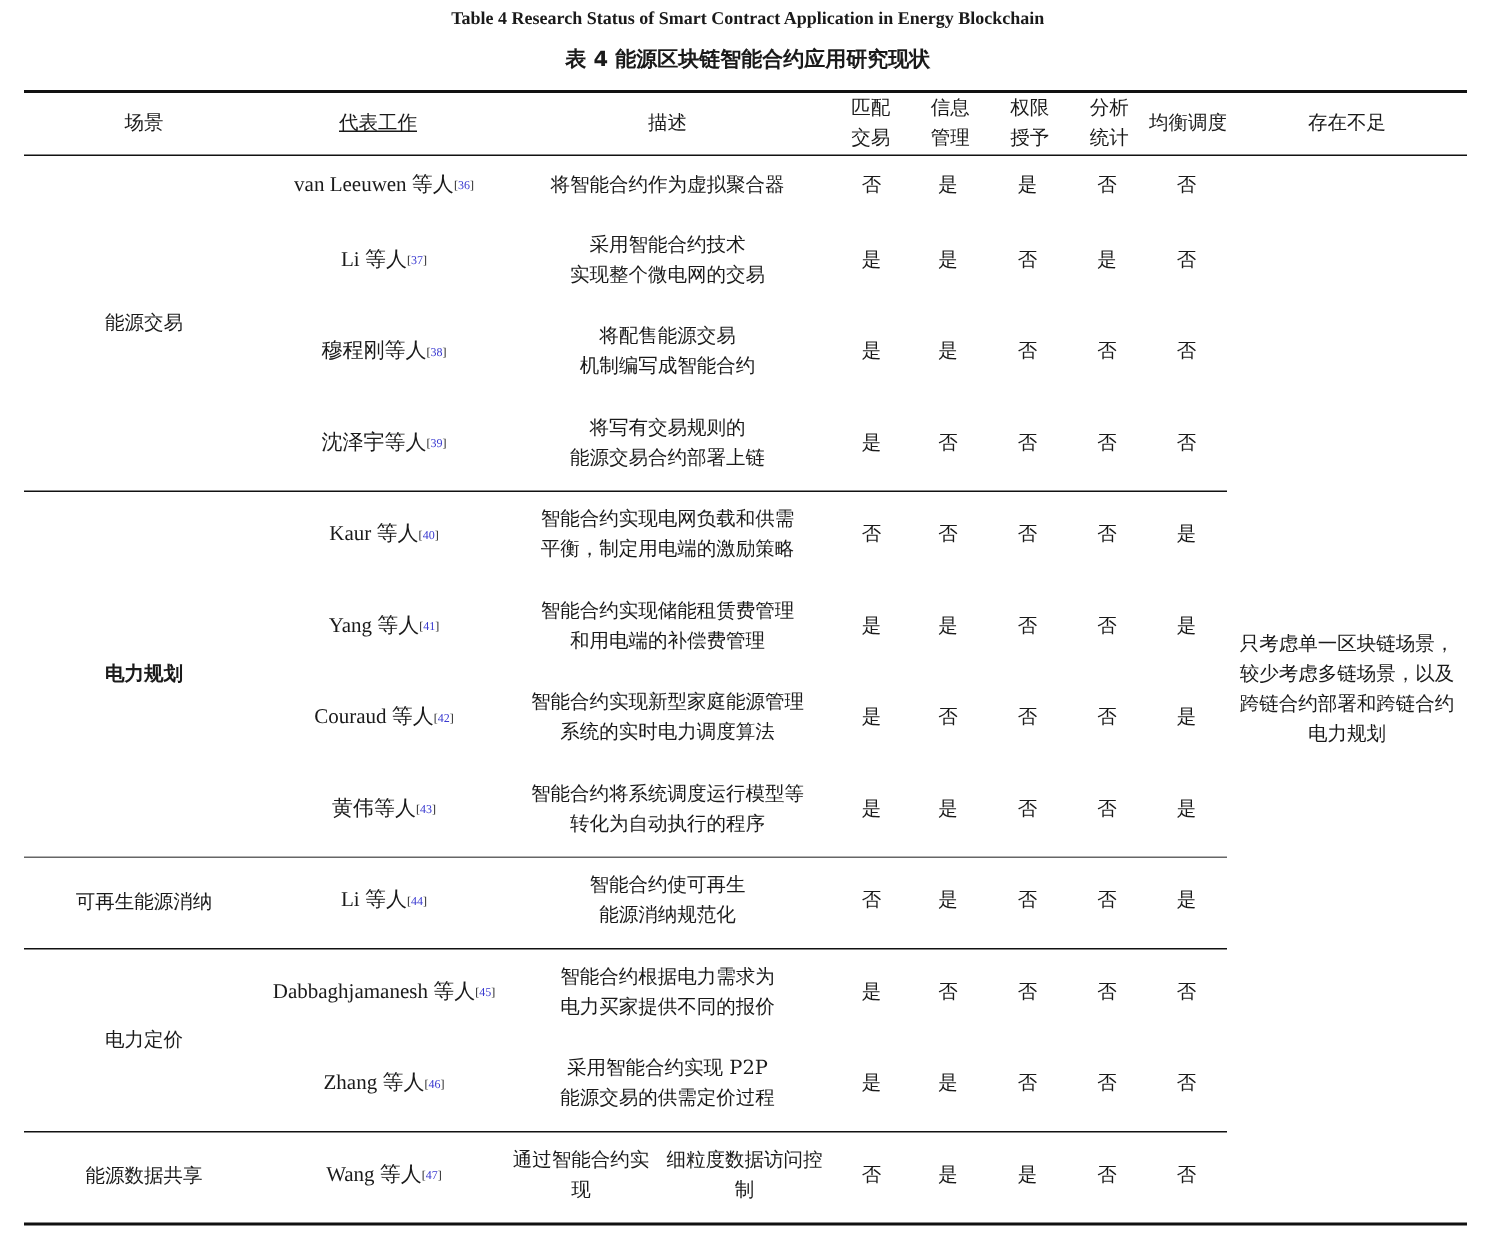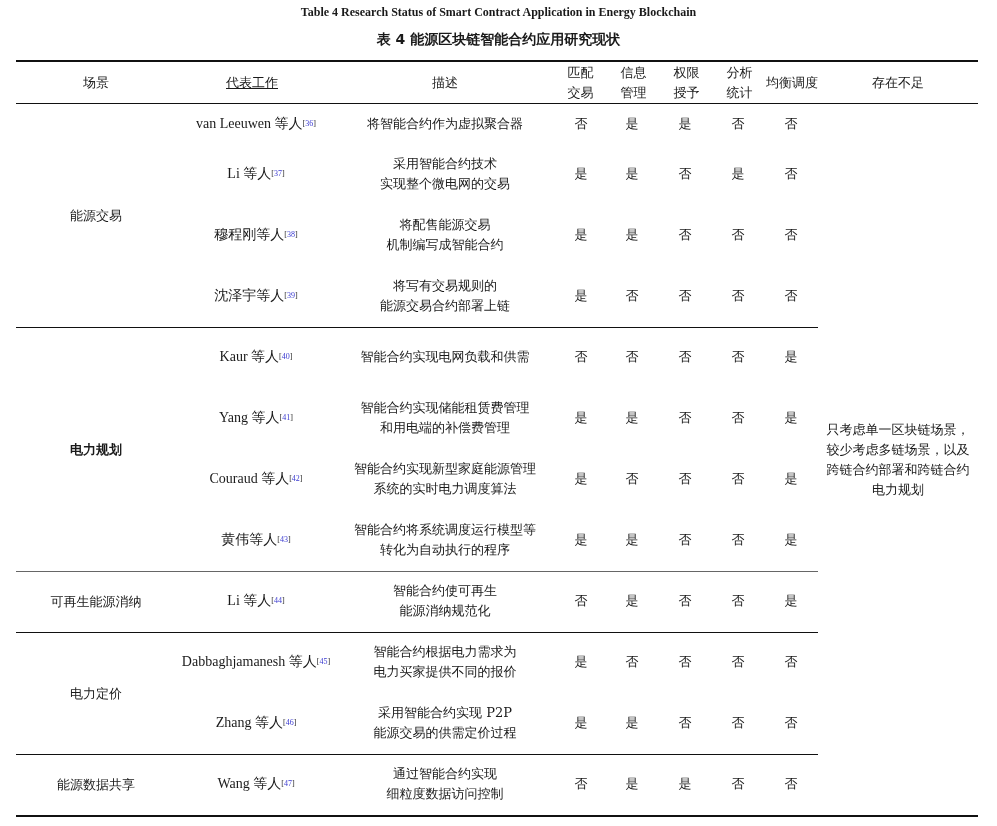--- a/index.html
+++ b/index.html
@@ -121,20 +121,21 @@
     <div class="cell yn" style="left: 612px; top: 286px; width: 40px; height: 20px;">否</div>
     <div class="cell yn" style="left: 665px; top: 286px; width: 40px; height: 20px;">否</div>
     <div class="cell yn" style="left: 718px; top: 286px; width: 40px; height: 20px;">否</div>
     <div class="cell yn" style="left: 771px; top: 286px; width: 40px; height: 20px;">否</div>
     <div class="cell latin" style="left: 176px; top: 337px; width: 160px; height: 40px;">
       <span>Kaur 等人</span>
       <sup class="ref">[<span class="n">40</span>]</sup>
     </div>
     <div class="cell" style="left: 336px; top: 336px; width: 218px; height: 42px; flex-direction: column;">
       <span>智能合约实现电网负载和供需</span>
+      <span>平衡，制定用电端的激励策略</span>
     </div>
     <div class="cell yn" style="left: 561px; top: 347px; width: 40px; height: 20px;">否</div>
     <div class="cell yn" style="left: 612px; top: 347px; width: 40px; height: 20px;">否</div>
     <div class="cell yn" style="left: 665px; top: 347px; width: 40px; height: 20px;">否</div>
     <div class="cell yn" style="left: 718px; top: 347px; width: 40px; height: 20px;">否</div>
     <div class="cell yn" style="left: 771px; top: 347px; width: 40px; height: 20px;">是</div>
     <div class="cell latin" style="left: 176px; top: 398px; width: 160px; height: 40px;">
       <span>Yang 等人</span>
       <sup class="ref">[<span class="n">41</span>]</sup>
     </div>
@@ -209,21 +210,21 @@
     </div>
     <div class="cell yn" style="left: 561px; top: 713px; width: 40px; height: 20px;">是</div>
     <div class="cell yn" style="left: 612px; top: 713px; width: 40px; height: 20px;">是</div>
     <div class="cell yn" style="left: 665px; top: 713px; width: 40px; height: 20px;">否</div>
     <div class="cell yn" style="left: 718px; top: 713px; width: 40px; height: 20px;">否</div>
     <div class="cell yn" style="left: 771px; top: 713px; width: 40px; height: 20px;">否</div>
     <div class="cell latin" style="left: 176px; top: 764px; width: 160px; height: 40px;">
       <span>Wang 等人</span>
       <sup class="ref">[<span class="n">47</span>]</sup>
     </div>
-    <div class="cell" style="left: 336px; top: 763px; width: 218px; height: 42px; flex-direction: column;">
+    <div class="cell" style="left: 336px; top: 763px; width: 218px; height: 42px; flex-direction: row;">
       <span>通过智能合约实现</span>
       <span>细粒度数据访问控制</span>
     </div>
     <div class="cell yn" style="left: 561px; top: 774px; width: 40px; height: 20px;">否</div>
     <div class="cell yn" style="left: 612px; top: 774px; width: 40px; height: 20px;">是</div>
     <div class="cell yn" style="left: 665px; top: 774px; width: 40px; height: 20px;">是</div>
     <div class="cell yn" style="left: 718px; top: 774px; width: 40px; height: 20px;">否</div>
     <div class="cell yn" style="left: 771px; top: 774px; width: 40px; height: 20px;">否</div>
   </div>
 

